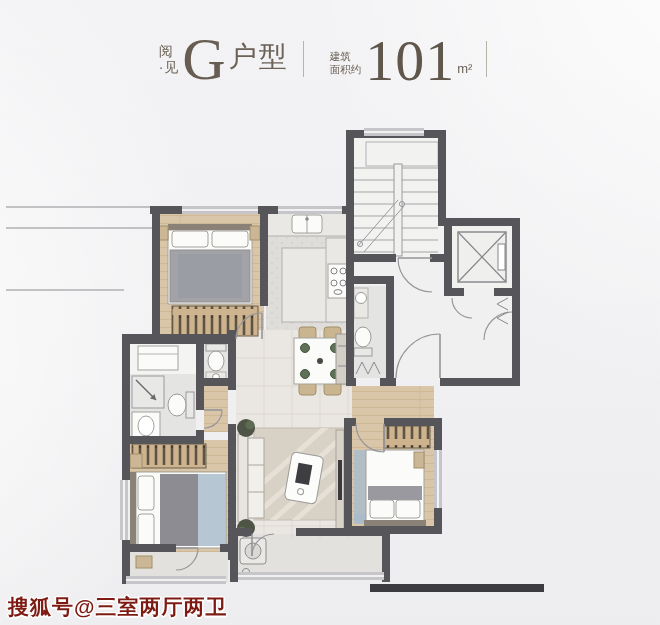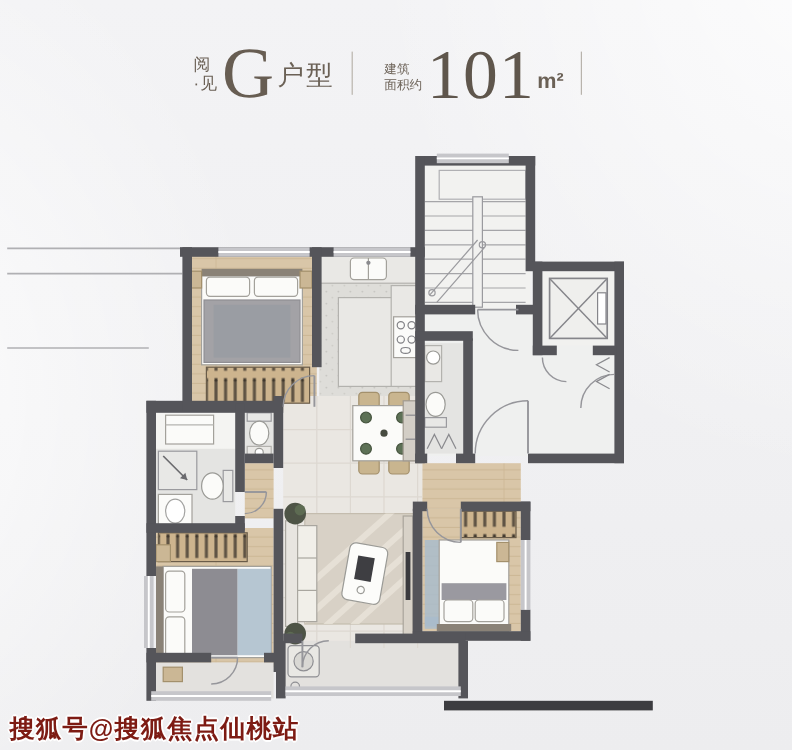--- a/index.html
+++ b/index.html
@@ -14,27 +14,27 @@
   
   .header{
     position:absolute;top:34px;left:0;width:100%;
     display:flex;justify-content:center;align-items:flex-end;
     color:#6b6156;
   }
   .brand-stack{display:flex;flex-direction:column;font-size:14px;line-height:1.15;
     letter-spacing:1px;margin:0 2px 10px 0;color:#6b6156;}
   .big-letter{font-family:"Liberation Serif", serif;font-size:60px;line-height:.85;
     font-weight:400;color:#675d52;margin:0 1px;}
-  .unit-suffix{font-size:22px;margin:14px 0 9px 2px;letter-spacing:2px;text-align:right;}
+  .unit-suffix{font-size:28px;margin:4px 0 9px 2px;letter-spacing:2px;text-align:right;}
   .vdiv{width:1px;height:36px;background:#b8b3ac;margin:0 14px 8px 14px;}
   .area-stack{display:flex;flex-direction:column;font-size:10.5px;line-height:1.25;
     margin:0 4px 9px 12px;color:#6b6156;}
   .big-number{font-family:"Liberation Serif", serif;font-size:58px;line-height:.82;
     color:#5f564c;letter-spacing:1px;text-align:right;}
-  .area-unit{font-size:18px;margin:0 0 9px 2px;font-weight:bold;}
+  .area-unit{font-size:13px;margin:0 0 9px 2px;}
   .layout-desc{font-size:19px;letter-spacing:3px;margin-bottom:9px;color:#6b6156;}
   
   .plan{position:absolute;left:0;top:0;}
   .wall{fill:#55555a;}
   .win{fill:#c6c6ca;}
   .winline{stroke:#ffffff;stroke-width:1.6;}
   .dim{stroke:#b0b0b3;stroke-width:1.4;}
   .arc{stroke:#96969b;stroke-width:1.2;fill:none;}
   .leaf{stroke:#96969b;stroke-width:1.6;}
   .furn{fill:#fbfbf9;stroke:#a3a19b;stroke-width:1;}
@@ -364,14 +364,14 @@
       <path class="arc" d="M 252 556 A 22 22 0 0 1 274 534"></path>
       <line class="leaf" x1="176" y1="548" x2="198" y2="548"></line>
       <path class="arc" d="M 198 548 A 22 22 0 0 1 176 570"></path>
       <path class="arc" d="M 484 340 A 28 28 0 0 1 512 312"></path>
       <polyline class="fixline" points="508,298 497,304 508,310"></polyline>
       <polyline class="fixline" points="508,312 497,318 508,324"></polyline>
       <path class="arc" d="M 452 298 A 20 20 0 0 0 472 318"></path>
     </g>
   </svg>
 
-  <div class="watermark">搜狐号@搜狐焦点仙桃站</div>
+  <div class="watermark">搜狐号@三室两厅两卫</div>
 </div>
 
 </body></html>

